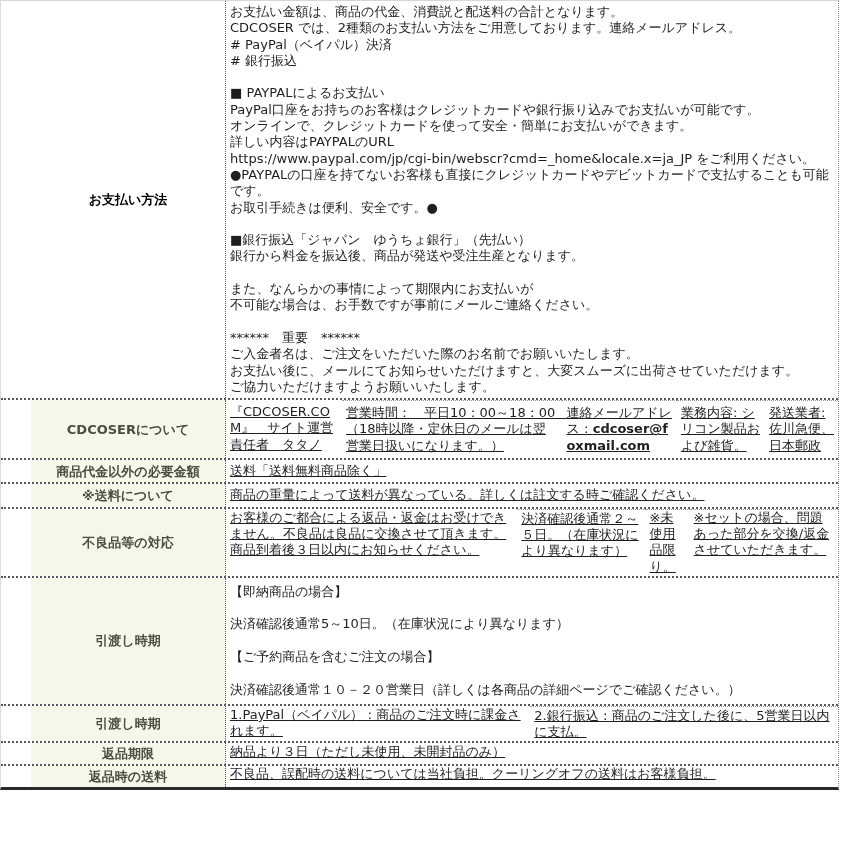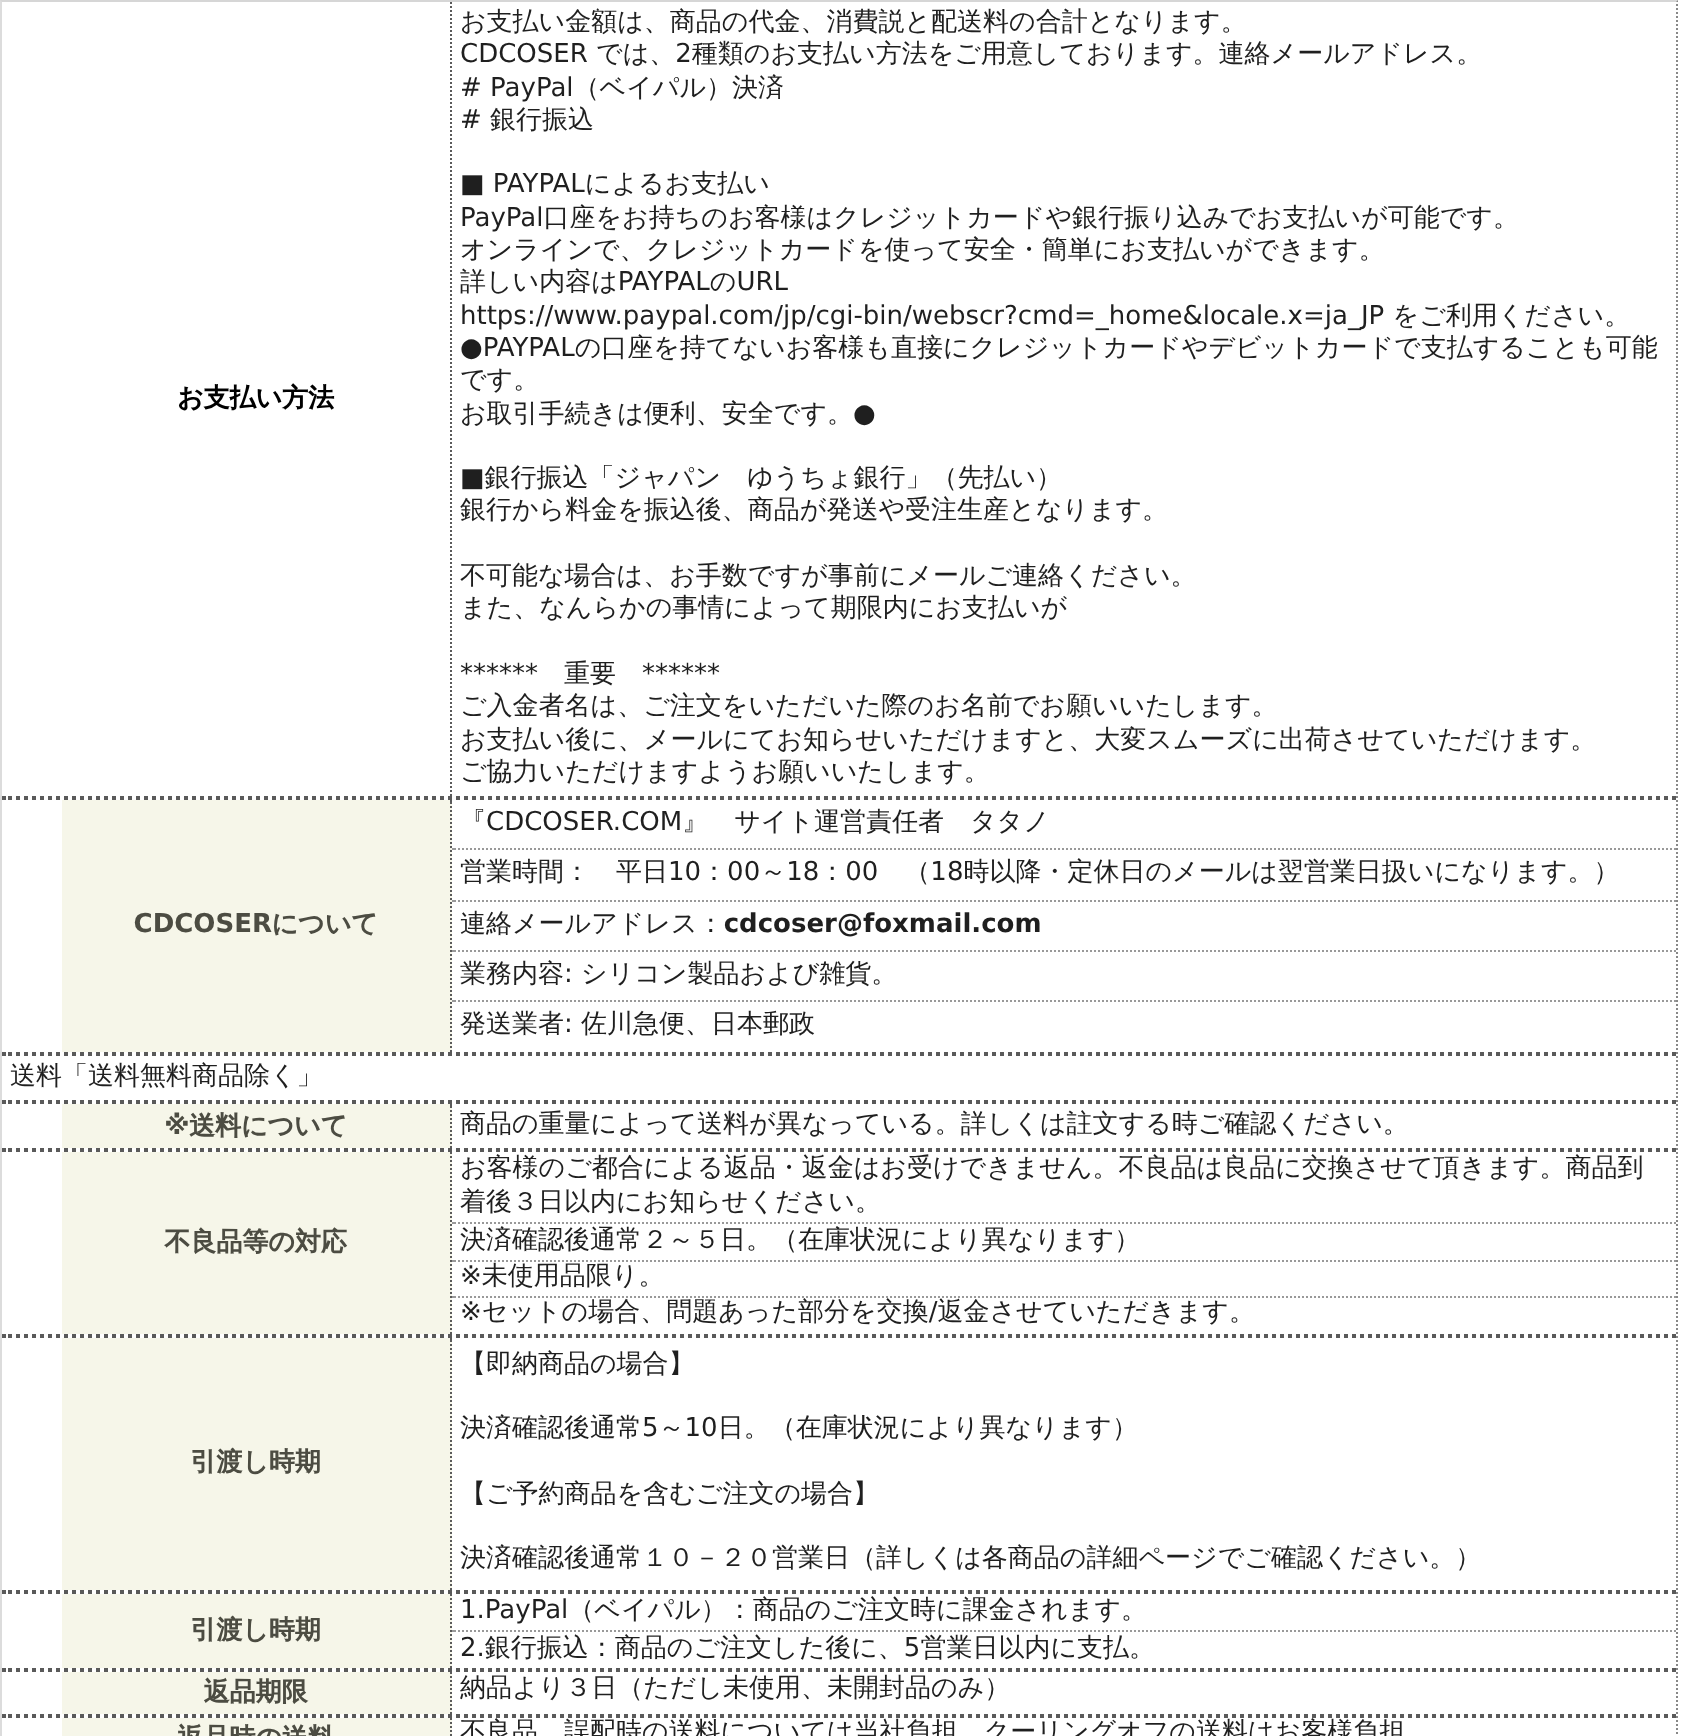--- a/index.html
+++ b/index.html
@@ -32,21 +32,21 @@
     border-right:1px dotted #5a5a5a;
     box-sizing:border-box;
     padding:2px 6px;
     line-height:17px;
     margin-left:30px;
   }
   .hcell.first{background:#ffffff;color:#000000;}
   .ccell{flex:1 1 auto;min-width:0;box-sizing:border-box;}
   .ccell.multiline{padding:3px 4px;}
   .line{min-height:16.3px;line-height:16.3px;white-space:pre-wrap;word-break:break-all;}
-  .rows{display:flex;flex-direction:column;}
+  .rows{display:flex;text-decoration:underline;}
   .row{line-height:16.3px;word-break:break-all;}
   .row + .row{border-top:1px dotted #999;}
   .pad-lg{padding:4px 4px;}
   .pad-md{padding:3px 4px;}
   .pad-sm{padding:1px 4px;}
   .pad-xs{padding:0px 4px 1px 4px;}
   .bold{font-weight:bold;}
   .s1{min-height:397px;}
   .s6 .ccell{padding:6px 4px;}
   .s6{min-height:125px;}
@@ -69,42 +69,43 @@
         <div class="line">オンラインで、クレジットカードを使って安全・簡単にお支払いができます。</div>
         <div class="line">詳しい内容はPAYPALのURL</div>
         <div class="line">https://www.paypal.com/jp/cgi-bin/webscr?cmd=_home&amp;locale.x=ja_JP をご利用ください。</div>
         <div class="line">●PAYPALの口座を持てないお客様も直接にクレジットカードやデビットカードで支払することも可能</div>
         <div class="line">です。</div>
         <div class="line">お取引手続きは便利、安全です。●</div>
         <div class="line"></div>
         <div class="line">■銀行振込「ジャパン　ゆうちょ銀行」（先払い）</div>
         <div class="line">銀行から料金を振込後、商品が発送や受注生産となります。</div>
         <div class="line"></div>
+        <div class="line">また、なんらかの事情によって期限内にお支払いが</div>
         <div class="line">不可能な場合は、お手数ですが事前にメールご連絡ください。</div>
-        <div class="line">また、なんらかの事情によって期限内にお支払いが</div>
         <div class="line"></div>
         <div class="line">******　重要　******</div>
         <div class="line">ご入金者名は、ご注文をいただいた際のお名前でお願いいたします。</div>
         <div class="line">お支払い後に、メールにてお知らせいただけますと、大変スムーズに出荷させていただけます。</div>
         <div class="line">ご協力いただけますようお願いいたします。</div>
       </div>
   </section>
 
   <section class="section">
     <div class="hcell">CDCOSERについて</div>
     <div class="ccell rows">
       <div class="row pad-lg">『CDCOSER.COM』　サイト運営責任者　タタノ</div>
       <div class="row pad-lg">営業時間：　平日10：00～18：00　（18時以降・定休日のメールは翌営業日扱いになります。）</div>
       <div class="row pad-lg"><span>連絡メールアドレス：</span><span class="bold">cdcoser@foxmail.com</span></div>
       <div class="row pad-lg">業務内容: シリコン製品および雑貨。</div>
       <div class="row pad-lg">発送業者: 佐川急便、日本郵政</div>
     </div>
   </section>
 
   <section class="section">
+    <div class="hcell">商品代金以外の必要金額</div>
     <div class="ccell rows">
       <div class="row pad-md">送料「送料無料商品除く」</div>
     </div>
   </section>
 
   <section class="section">
     <div class="hcell">※送料について</div>
     <div class="ccell rows">
       <div class="row pad-md">商品の重量によって送料が異なっている。詳しくは註文する時ご確認ください。</div>
     </div>

